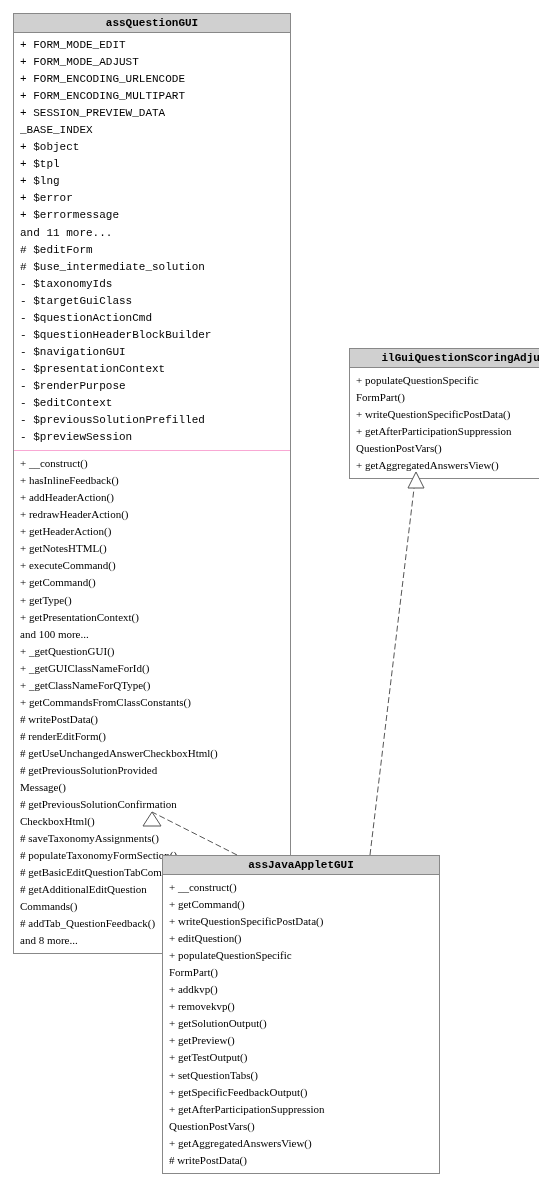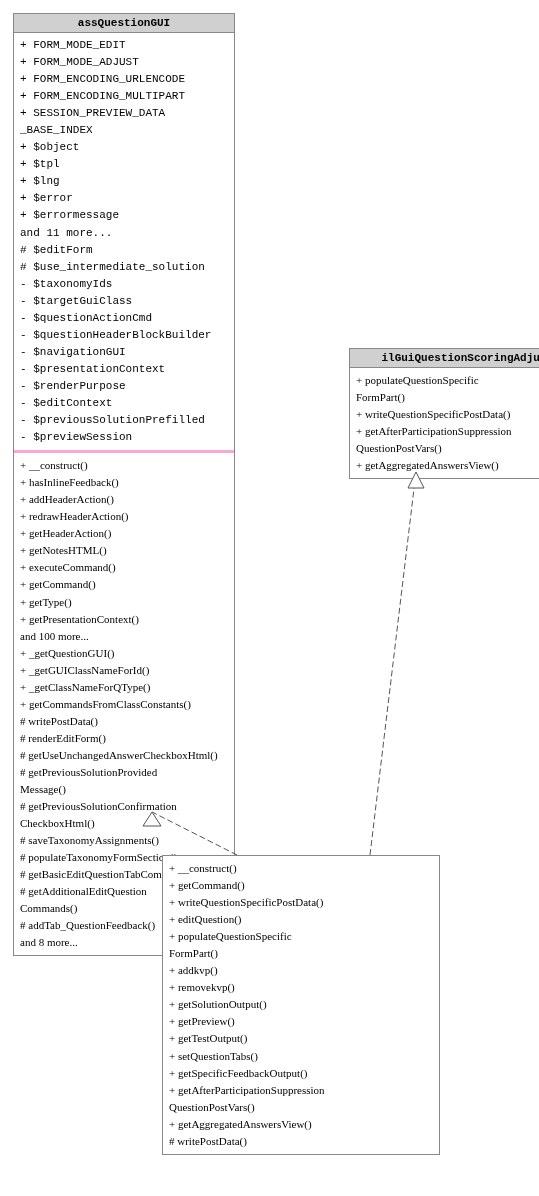--- a/index.html
+++ b/index.html
@@ -30,21 +30,21 @@
     .uml-box-header {
       background: #d0d0d0;
       border-bottom: 1px solid #888888;
       text-align: center;
       padding: 3px 5px;
       font-weight: bold;
       font-size: 11px;
     }
     .uml-box-section {
       padding: 4px 6px;
-      border-bottom: 3px solid #f9a8d4;
+      border-bottom: 1px solid #f9a8d4;
       line-height: 1.55;
     }
     .uml-box-section:last-child {
       border-bottom: none;
       font-family: Liberation Serif, serif;
     }
     .uml-box-section p {
       white-space: pre-wrap;
       word-break: break-word;
       font-size: 11px;
@@ -58,21 +58,21 @@
       width: 539px;
       height: 1196px;
       pointer-events: none;
     }
   </style>
 </head>
 <body>
 
 <div class="diagram-container">
 
-  <div class="uml-box" style="left:13px; top:13px; width:222px;">
+  <div class="uml-box" style="left:13px; top:13px; width:278px;">
     <div class="uml-box-header">assQuestionGUI</div>
     <div class="uml-box-section">
       <p>+ FORM_MODE_EDIT
 + FORM_MODE_ADJUST
 + FORM_ENCODING_URLENCODE
 + FORM_ENCODING_MULTIPART
 + SESSION_PREVIEW_DATA
 _BASE_INDEX
 + $object
 + $tpl
@@ -132,20 +132,21 @@
       <p>+ populateQuestionSpecific
 FormPart()
 + writeQuestionSpecificPostData()
 + getAfterParticipationSuppression
 QuestionPostVars()
 + getAggregatedAnswersView()</p>
     </div>
   </div>
 
   <div class="uml-box" style="left:162px; top:855px; width:278px;">
+    <div class="uml-box-header">assJavaAppletGUI</div>
     <div class="uml-box-section">
       <p>+ __construct()
 + getCommand()
 + writeQuestionSpecificPostData()
 + editQuestion()
 + populateQuestionSpecific
 FormPart()
 + addkvp()
 + removekvp()
 + getSolutionOutput()

